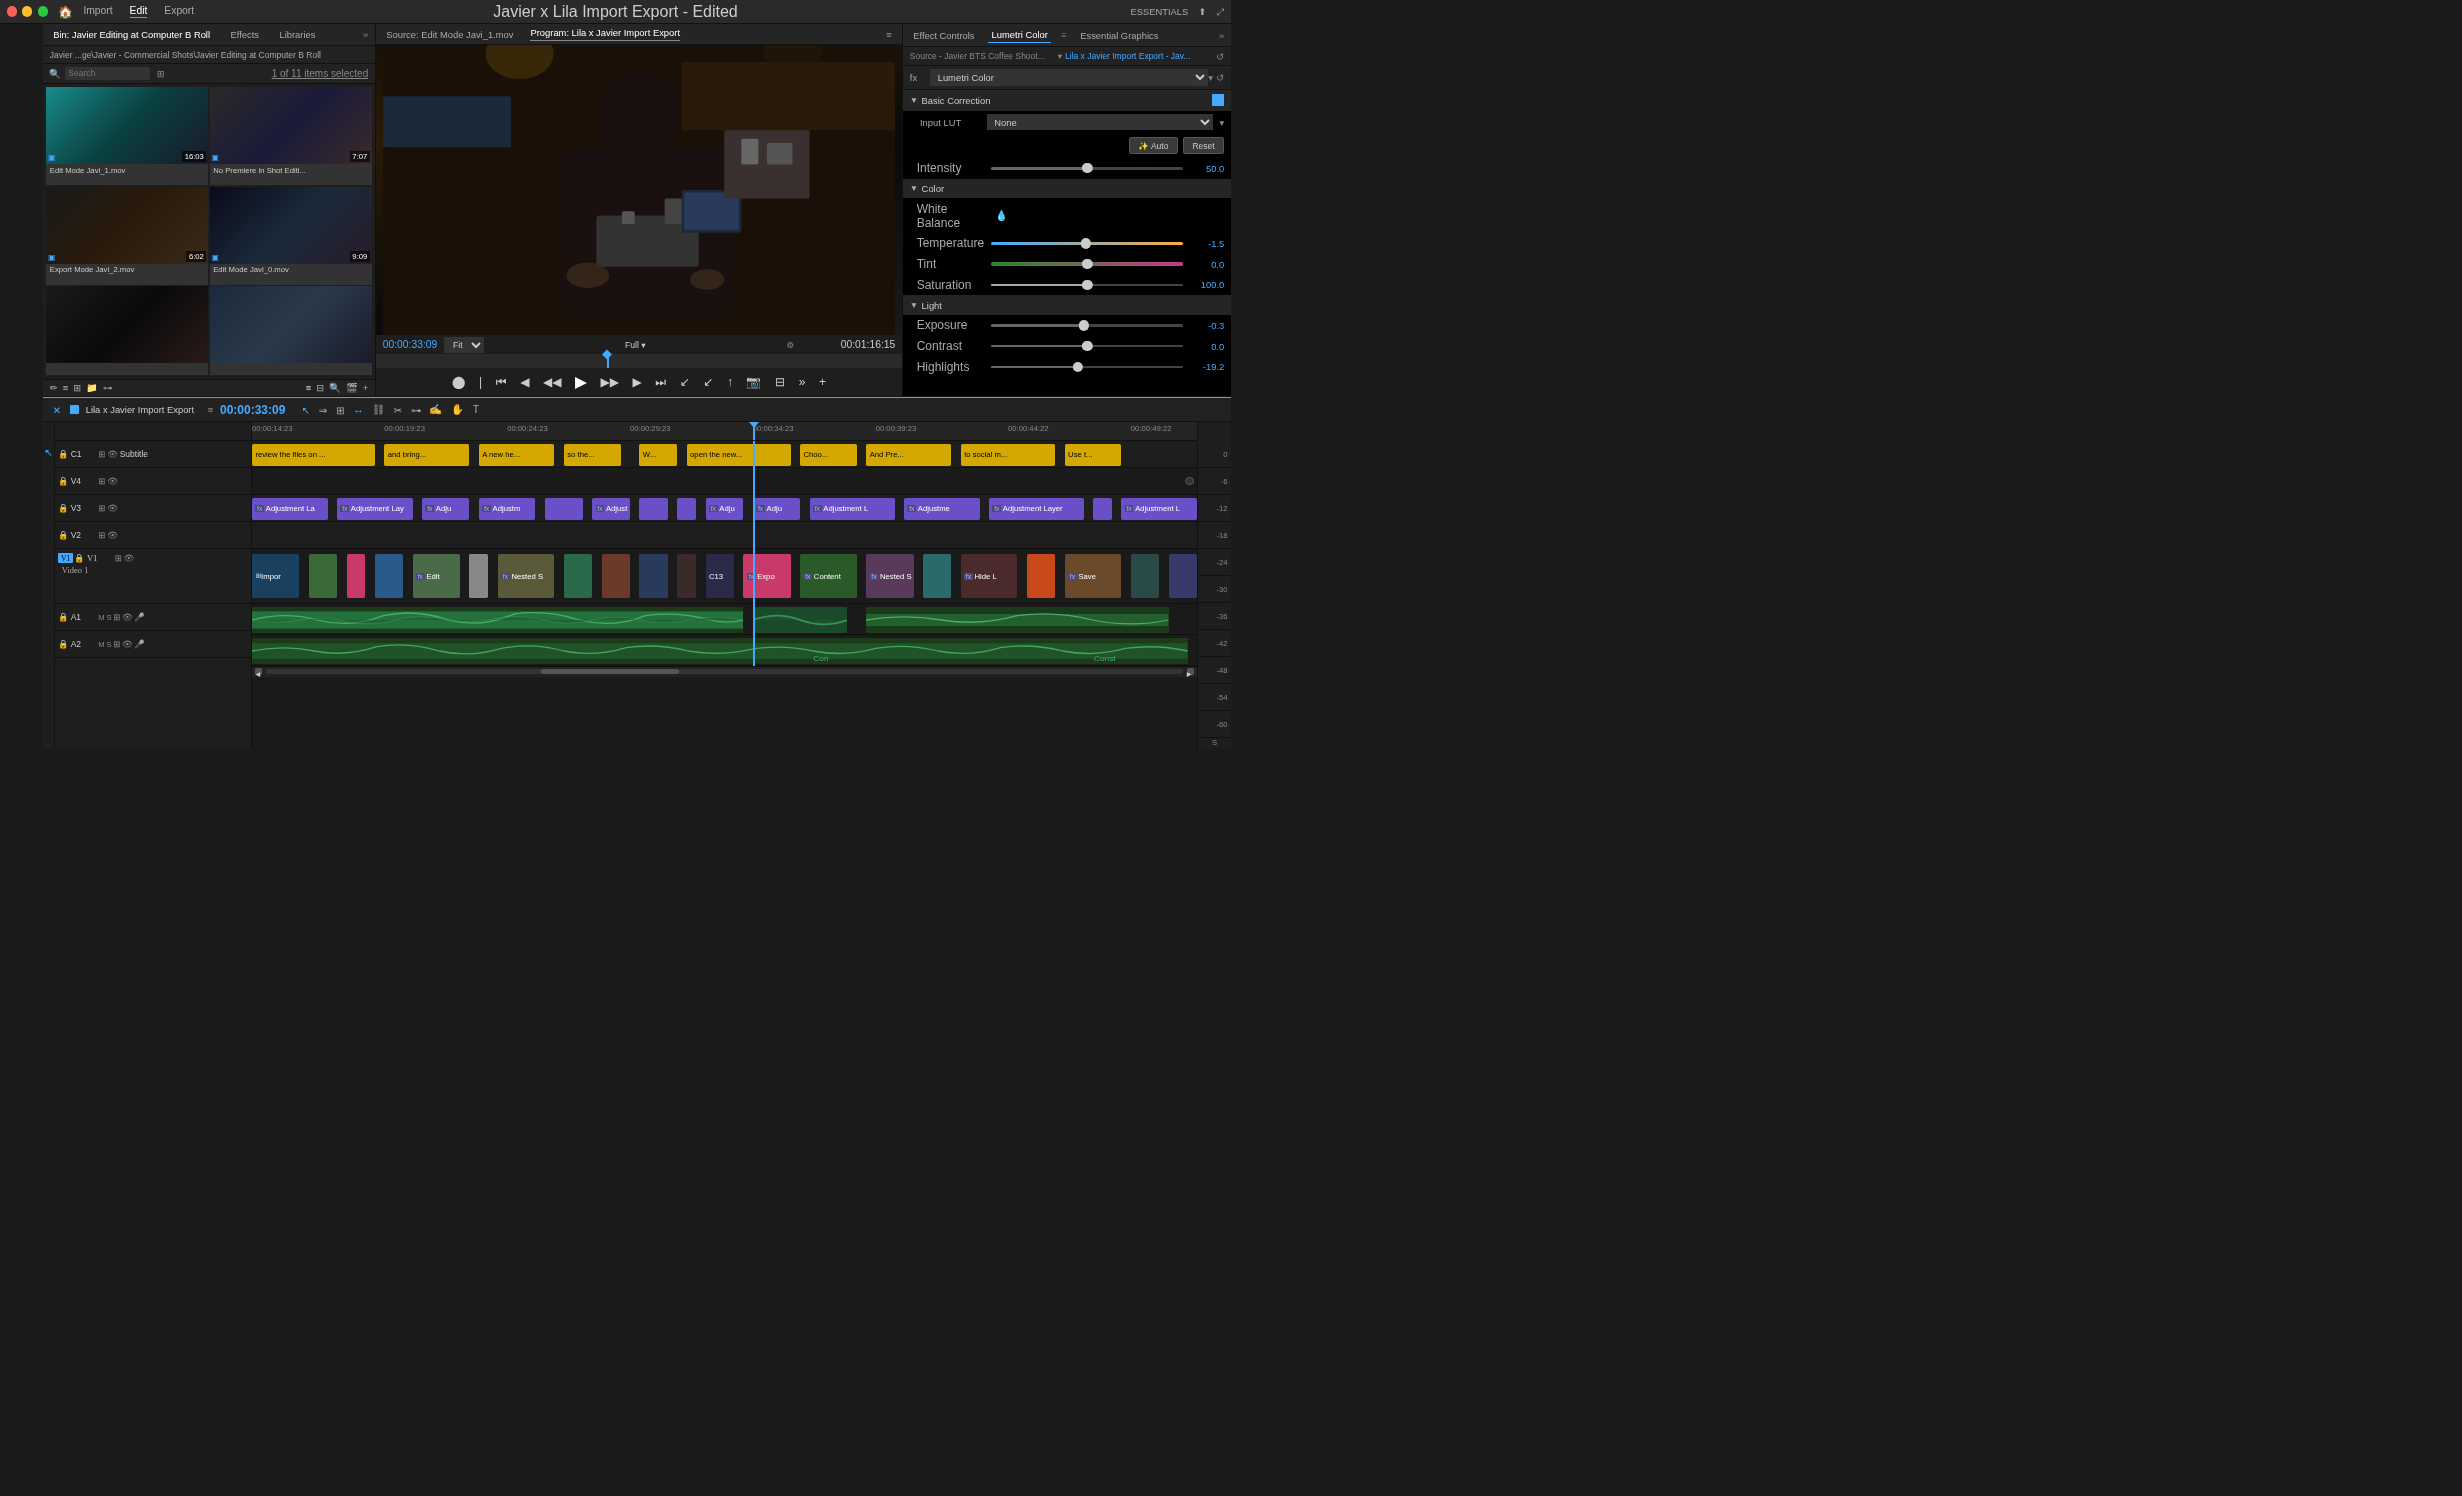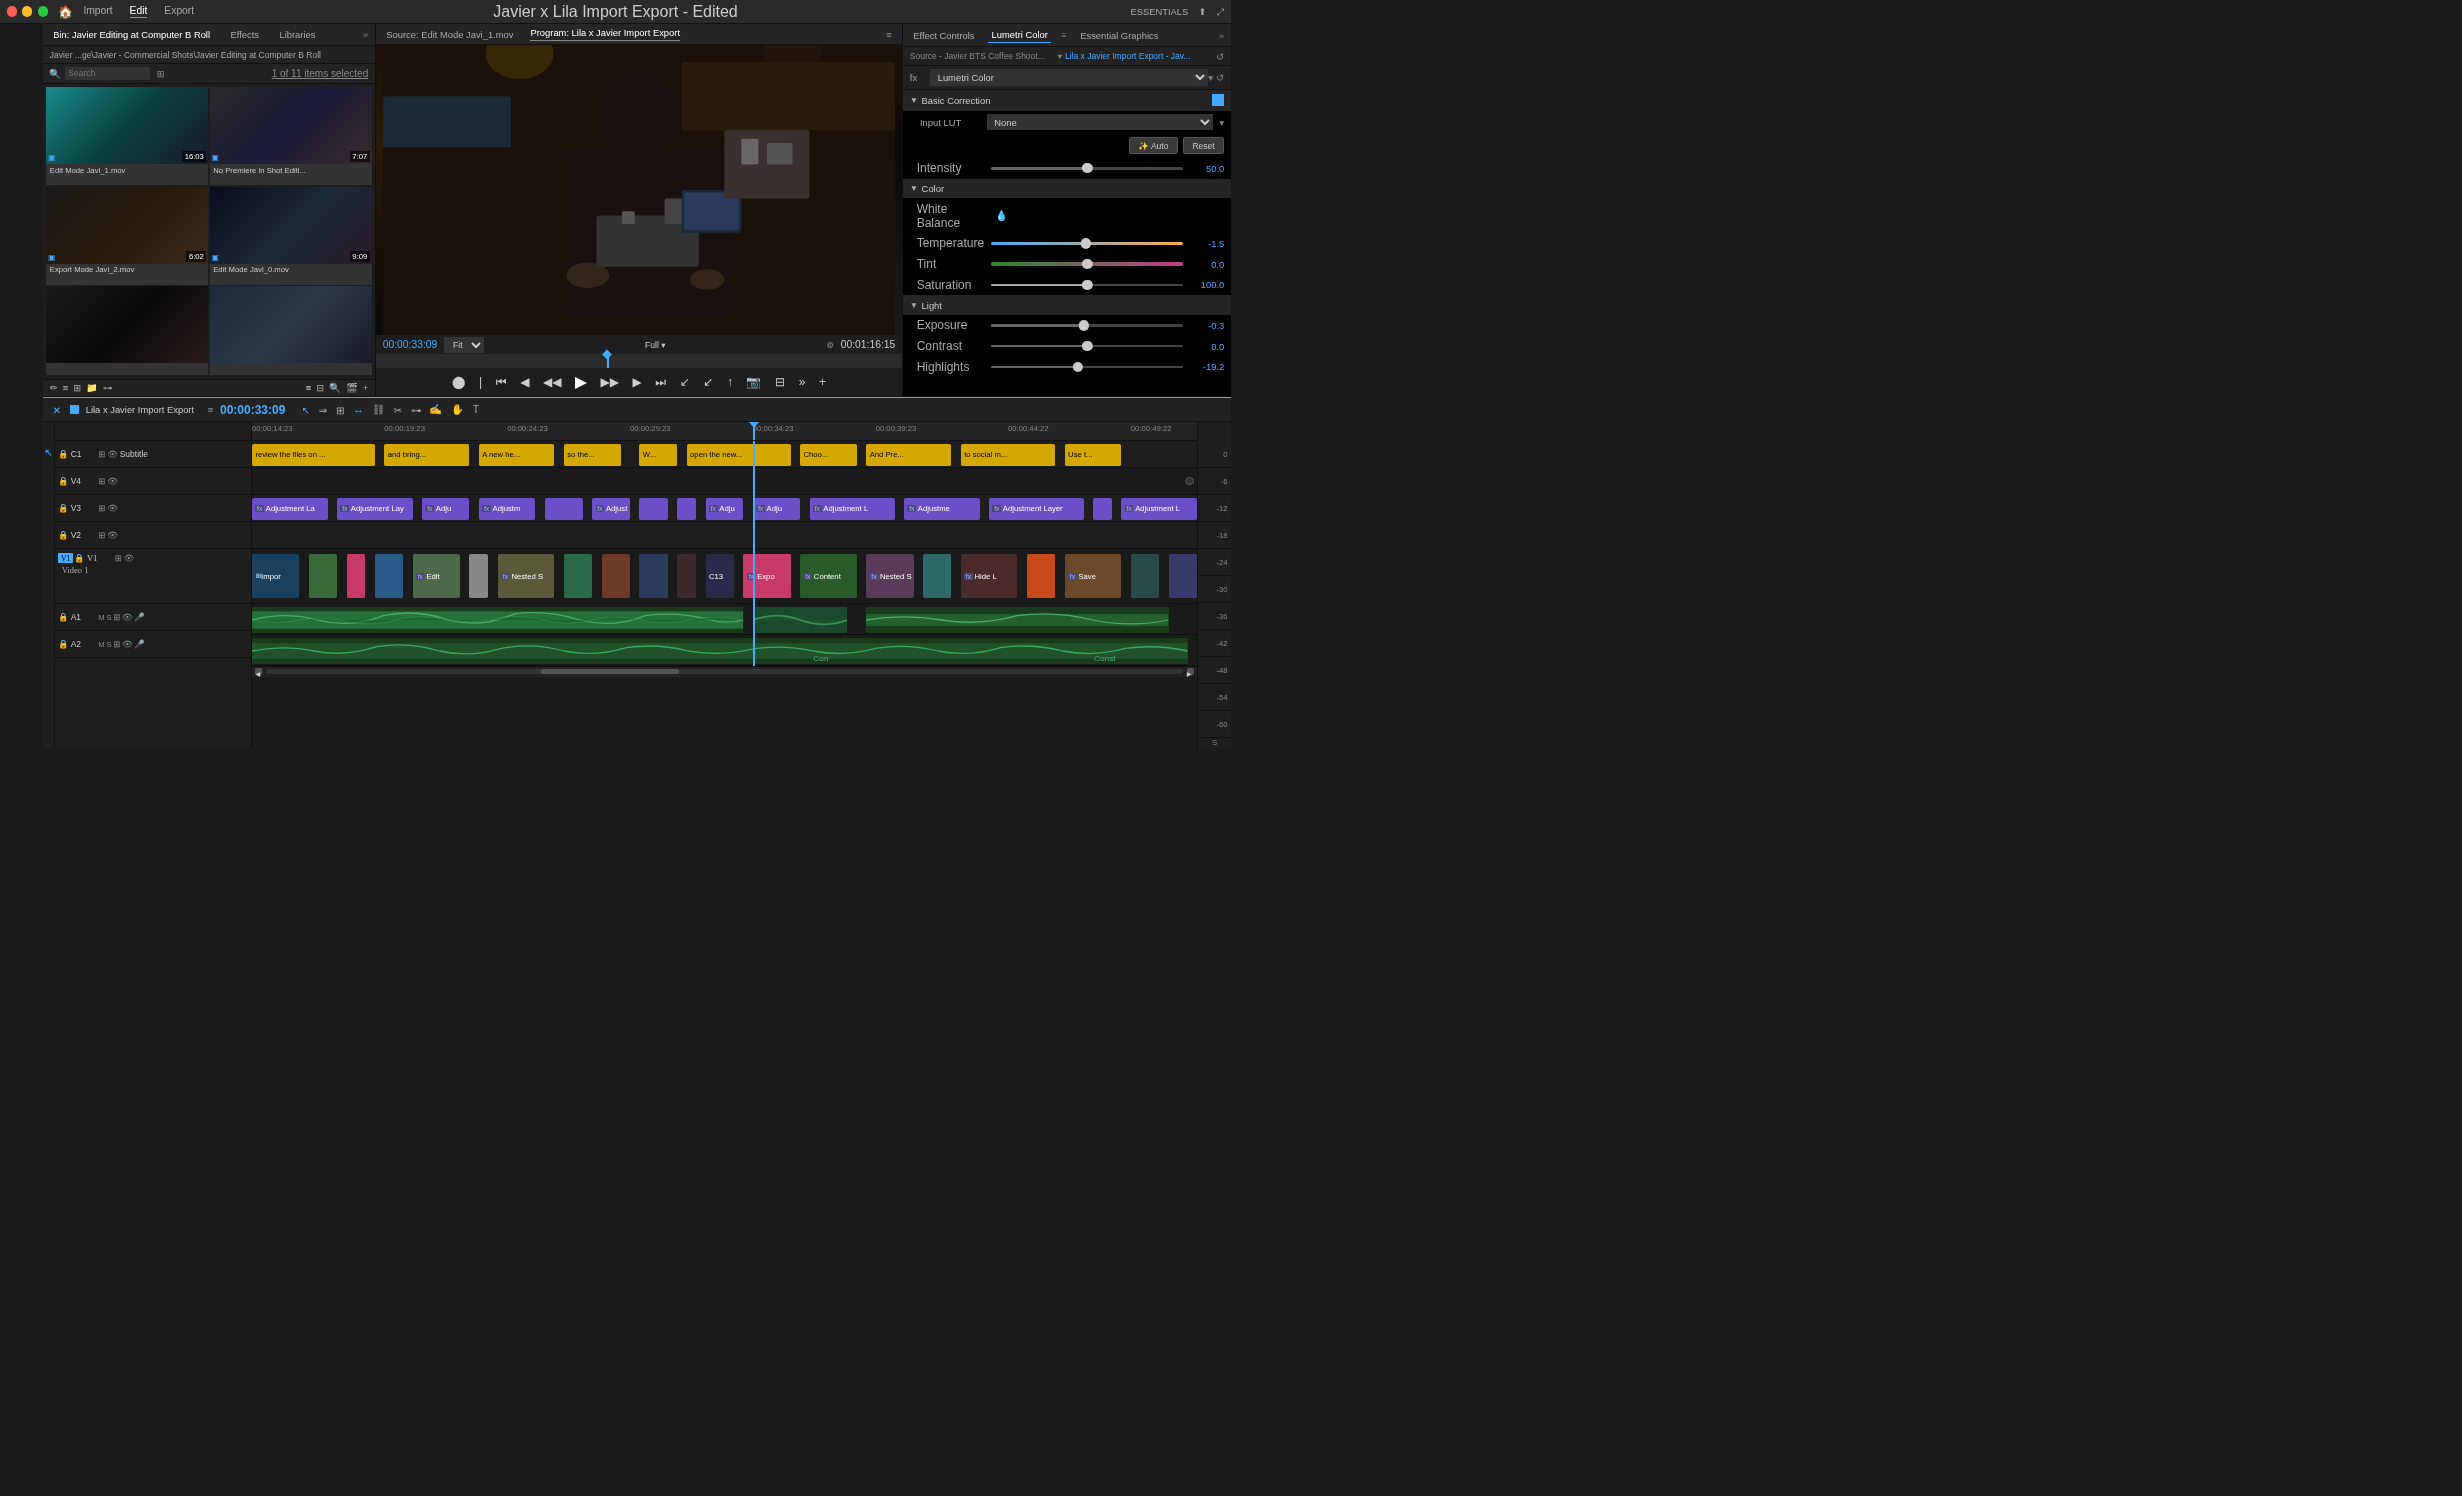--- a/index.html
+++ b/index.html
@@ -242,21 +242,21 @@
       color: #ccc;
       font-size: 8.5px;
       padding: 1.7px 5.1px;
       cursor: pointer;
     }
     .preview-quality {
       margin-left: auto;
       color: #ccc;
       font-size: 8.5px;
     }
-    .preview-duration { color: #ccc; font-size: 10.3px; }
+    .preview-duration { color: #ccc; font-size: 10.3px; margin-left: 40px; }
     .preview-scrubbar {
       height: 13.7px;
       background: #2a2a2a;
       position: relative;
       margin: 0;
     }
     .scrub-position {
       position: absolute;
       left: 44%;
       top: 0;

